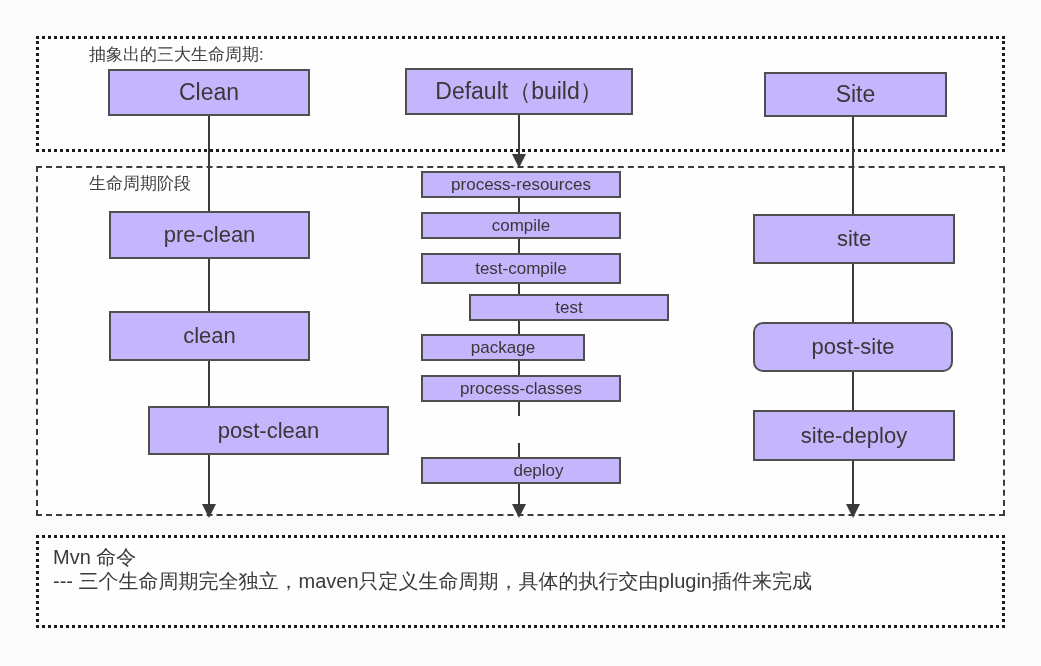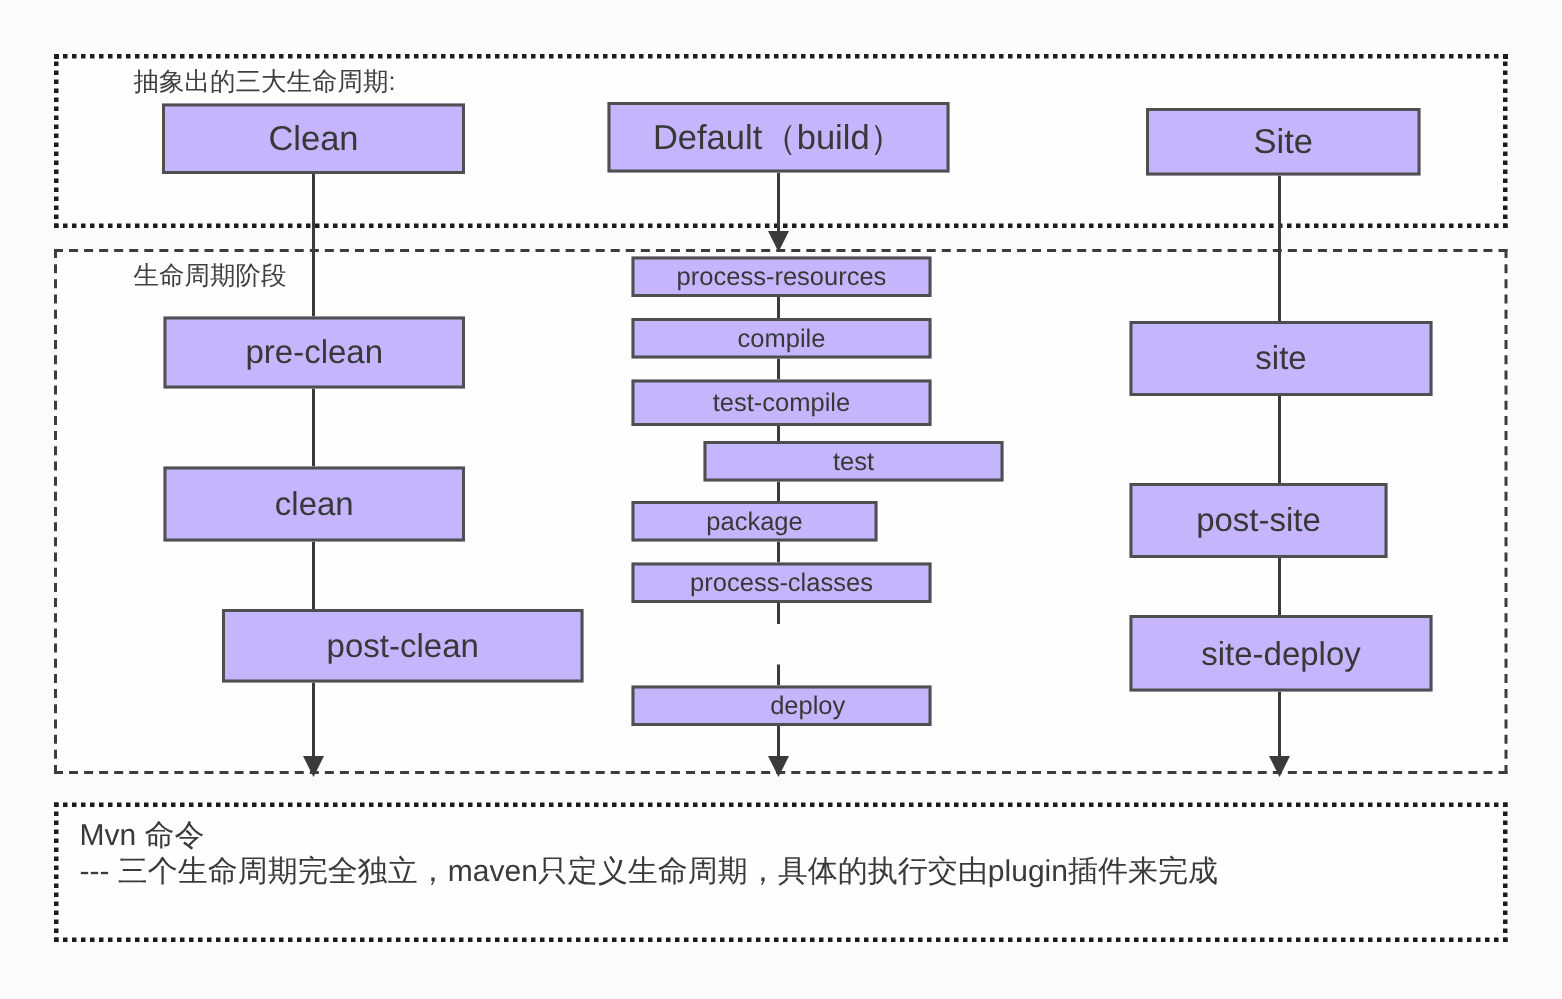--- a/index.html
+++ b/index.html
@@ -102,21 +102,21 @@
 
   <div class="box box-small" style="left:421px; top:171px; width:200px; height:27px;">process-resources</div>
   <div class="box box-small" style="left:421px; top:212px; width:200px; height:27px;">compile</div>
   <div class="box box-small" style="left:421px; top:253px; width:200px; height:31px;">test-compile</div>
   <div class="box box-small" style="left:421px; top:294px; width:200px; height:27px;margin-left:48px;">test</div>
   <div class="box box-small" style="left:421px; top:334px; width:164px; height:27px;">package</div>
   <div class="box box-small" style="left:421px; top:375px; width:200px; height:27px;">process-classes</div>
   <div class="box box-small" style="left:421px; top:457px; width:200px; height:27px;padding-left:35px;">deploy</div>
 
   <div class="box box-big" style="left:753px; top:214px; width:202px; height:50px;">site</div>
-  <div class="box box-big" style="left:753px; top:322px; width:172px; height:50px;">post-site</div>
+  <div class="box box-big" style="left:753px; top:322px; width:200px; height:50px;border-radius:10px;">post-site</div>
   <div class="box box-big" style="left:753px; top:410px; width:202px; height:51px;">site-deploy</div>
 
   <div class="vl" style="left:208px; top:116px; height:95px;"></div>
   <div class="vl" style="left:208px; top:259px; height:52px;"></div>
   <div class="vl" style="left:208px; top:361px; height:45px;"></div>
   <div class="vl" style="left:208px; top:455px; height:49px;"></div>
   <div class="arr" style="left:202px; top:504px;"></div>
 
   <div class="vl" style="left:518px; top:115px; height:39px;"></div>
   <div class="arr" style="left:512px; top:154px;"></div>

